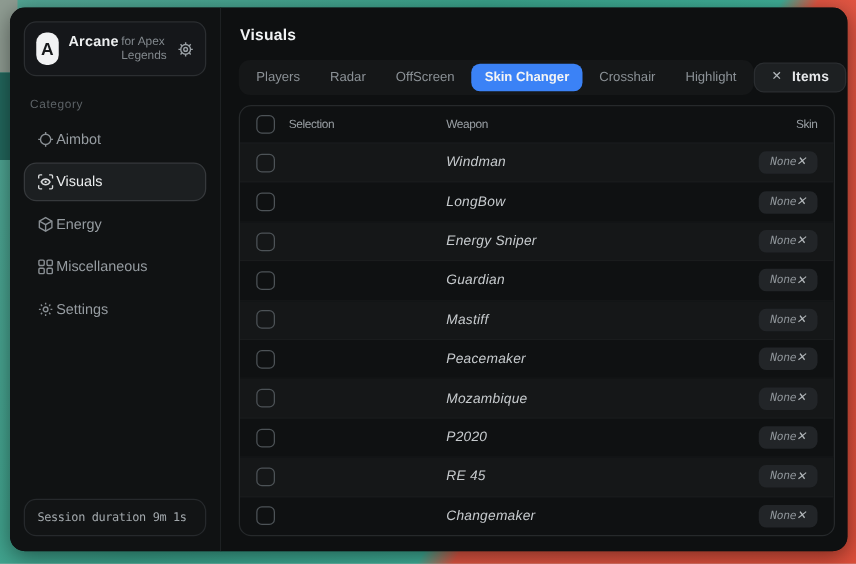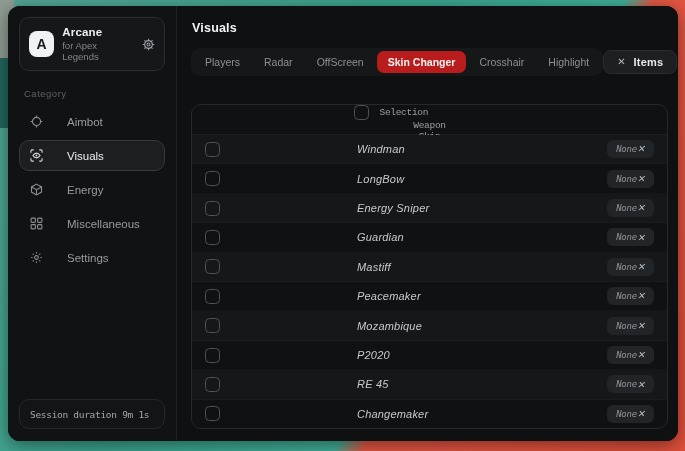--- a/index.html
+++ b/index.html
@@ -26,73 +26,73 @@
   }
   .brand-card {
     display:flex; align-items:center; gap:8px;
     border:1px solid #2b2e31; background:#15171a; border-radius:10px; padding:8px 9px;
   }
   .logo {
     width:26px; height:26px; border-radius:8px; background:#f1f2f3; color:#17191b;
     display:flex; align-items:center; justify-content:center;
     font-weight:bold; font-size:14px;
   }
-  .brand-text { display:flex; flex-direction:column; gap:2px; }
+  .brand-text { display:flex; flex-direction:row; gap:2px; }
   .brand-name { font-size:11.5px; font-weight:bold; color:#eceeef; letter-spacing:.2px; }
   .brand-sub { font-size:9.5px; color:#82888d; }
   .brand-gear { margin-left:auto; color:#9aa0a5; display:flex; cursor:pointer; }
 
   .category-label { margin:17px 5px 7px; font-size:9.5px; color:#5c6266; letter-spacing:.5px; }
 
   .nav { display:flex; flex-direction:column; gap:3px; }
   .nav-item {
-    display:flex; align-items:center; gap:24px; padding:8px 10px;
+    display:flex; align-items:center; gap:2px; padding:8px 10px;
     border-radius:10px; border:1px solid transparent;
     color:#969ca1; font-size:11.5px; cursor:pointer;
   }
   .nav-item .nav-ic { display:flex; color:inherit; opacity:.9; }
   .nav-item.active { background:#1c1f21; border-color:#36393c; color:#eceeef; }
 
   .sidebar-footer {
     margin-top:auto; border:1px solid #26292c; border-radius:10px;
     padding:9px 10px 8px; background:#121415;
     font-family:"DejaVu Sans Mono", monospace;
   }
   .foot-line1 { font-size:9.5px; color:#7b8186; margin-bottom:5px; letter-spacing:-.3px; }
   .foot-line2 { font-size:9.5px; color:#a2a8ac; letter-spacing:-.3px; }
 
   
   .main { flex:1; min-width:0; display:flex; flex-direction:column; padding:12px 10px 12px 14px; background:#0e1011; }
   .page-title { font-size:12.5px; font-weight:bold; color:#f1f3f4; margin:3px 0 13px 1px; letter-spacing:.2px; }
 
-  .tabs-row { display:flex; align-items:center; margin-bottom:28px; }
+  .tabs-row { display:flex; align-items:center; margin-bottom:8px; }
   .tabs {
     display:flex; gap:2px; background:#151718; border-radius:9px; padding:3px;
   }
   .tab {
     padding:5px 11px; font-size:10.5px; color:#8b9196; border-radius:7px;
     cursor:pointer; white-space:nowrap;
   }
-  .tab.active { background:#b91c1c; color:#f3f4f5; font-weight:bold; }
+  .tab.active { background:#3b82f6; color:#f3f4f5; font-weight:bold; }
   .search-btn {
     margin-left:auto; display:flex; align-items:center; gap:8px;
     background:#1d2022; border:1px solid #2a2d30; border-radius:8px;
     padding:5px 13px; cursor:pointer;
   }
   .search-x { color:#b3b8bc; font-size:10px; line-height:1; }
   .search-label { color:#e6e8ea; font-size:11px; font-weight:bold; letter-spacing:.2px; }
 
   .table {
     flex:1; border:1px solid #26292b; border-radius:10px; overflow:hidden;
     background:#0f1112; display:flex; flex-direction:column;
   }
   .thead {
     display:flex; align-items:center; height:30px; padding:0 13px;
-    font-family:Liberation Mono, monospace; font-size:9.5px; color:#9aa0a5;
-    border-bottom:1px solid #1c1f21; letter-spacing:-.3px;flex-direction:column;
+    font-family:Liberation Sans, sans-serif; font-size:9.5px; color:#9aa0a5;
+    border-bottom:1px solid #1c1f21; letter-spacing:-.3px;
   }
   .cell-check { width:152px; display:flex; align-items:center; gap:11px; }
   .checkbox {
     width:15px; height:15px; border:1.5px solid #4d5357; border-radius:4.5px;
     background:transparent; flex:0 0 15px; cursor:pointer;
   }
   .cell-weapon { flex:1; text-align:left; }
   .cell-skin { text-align:right; }
 
   .tbody { flex:1; display:flex; flex-direction:column;font-style:italic; }

